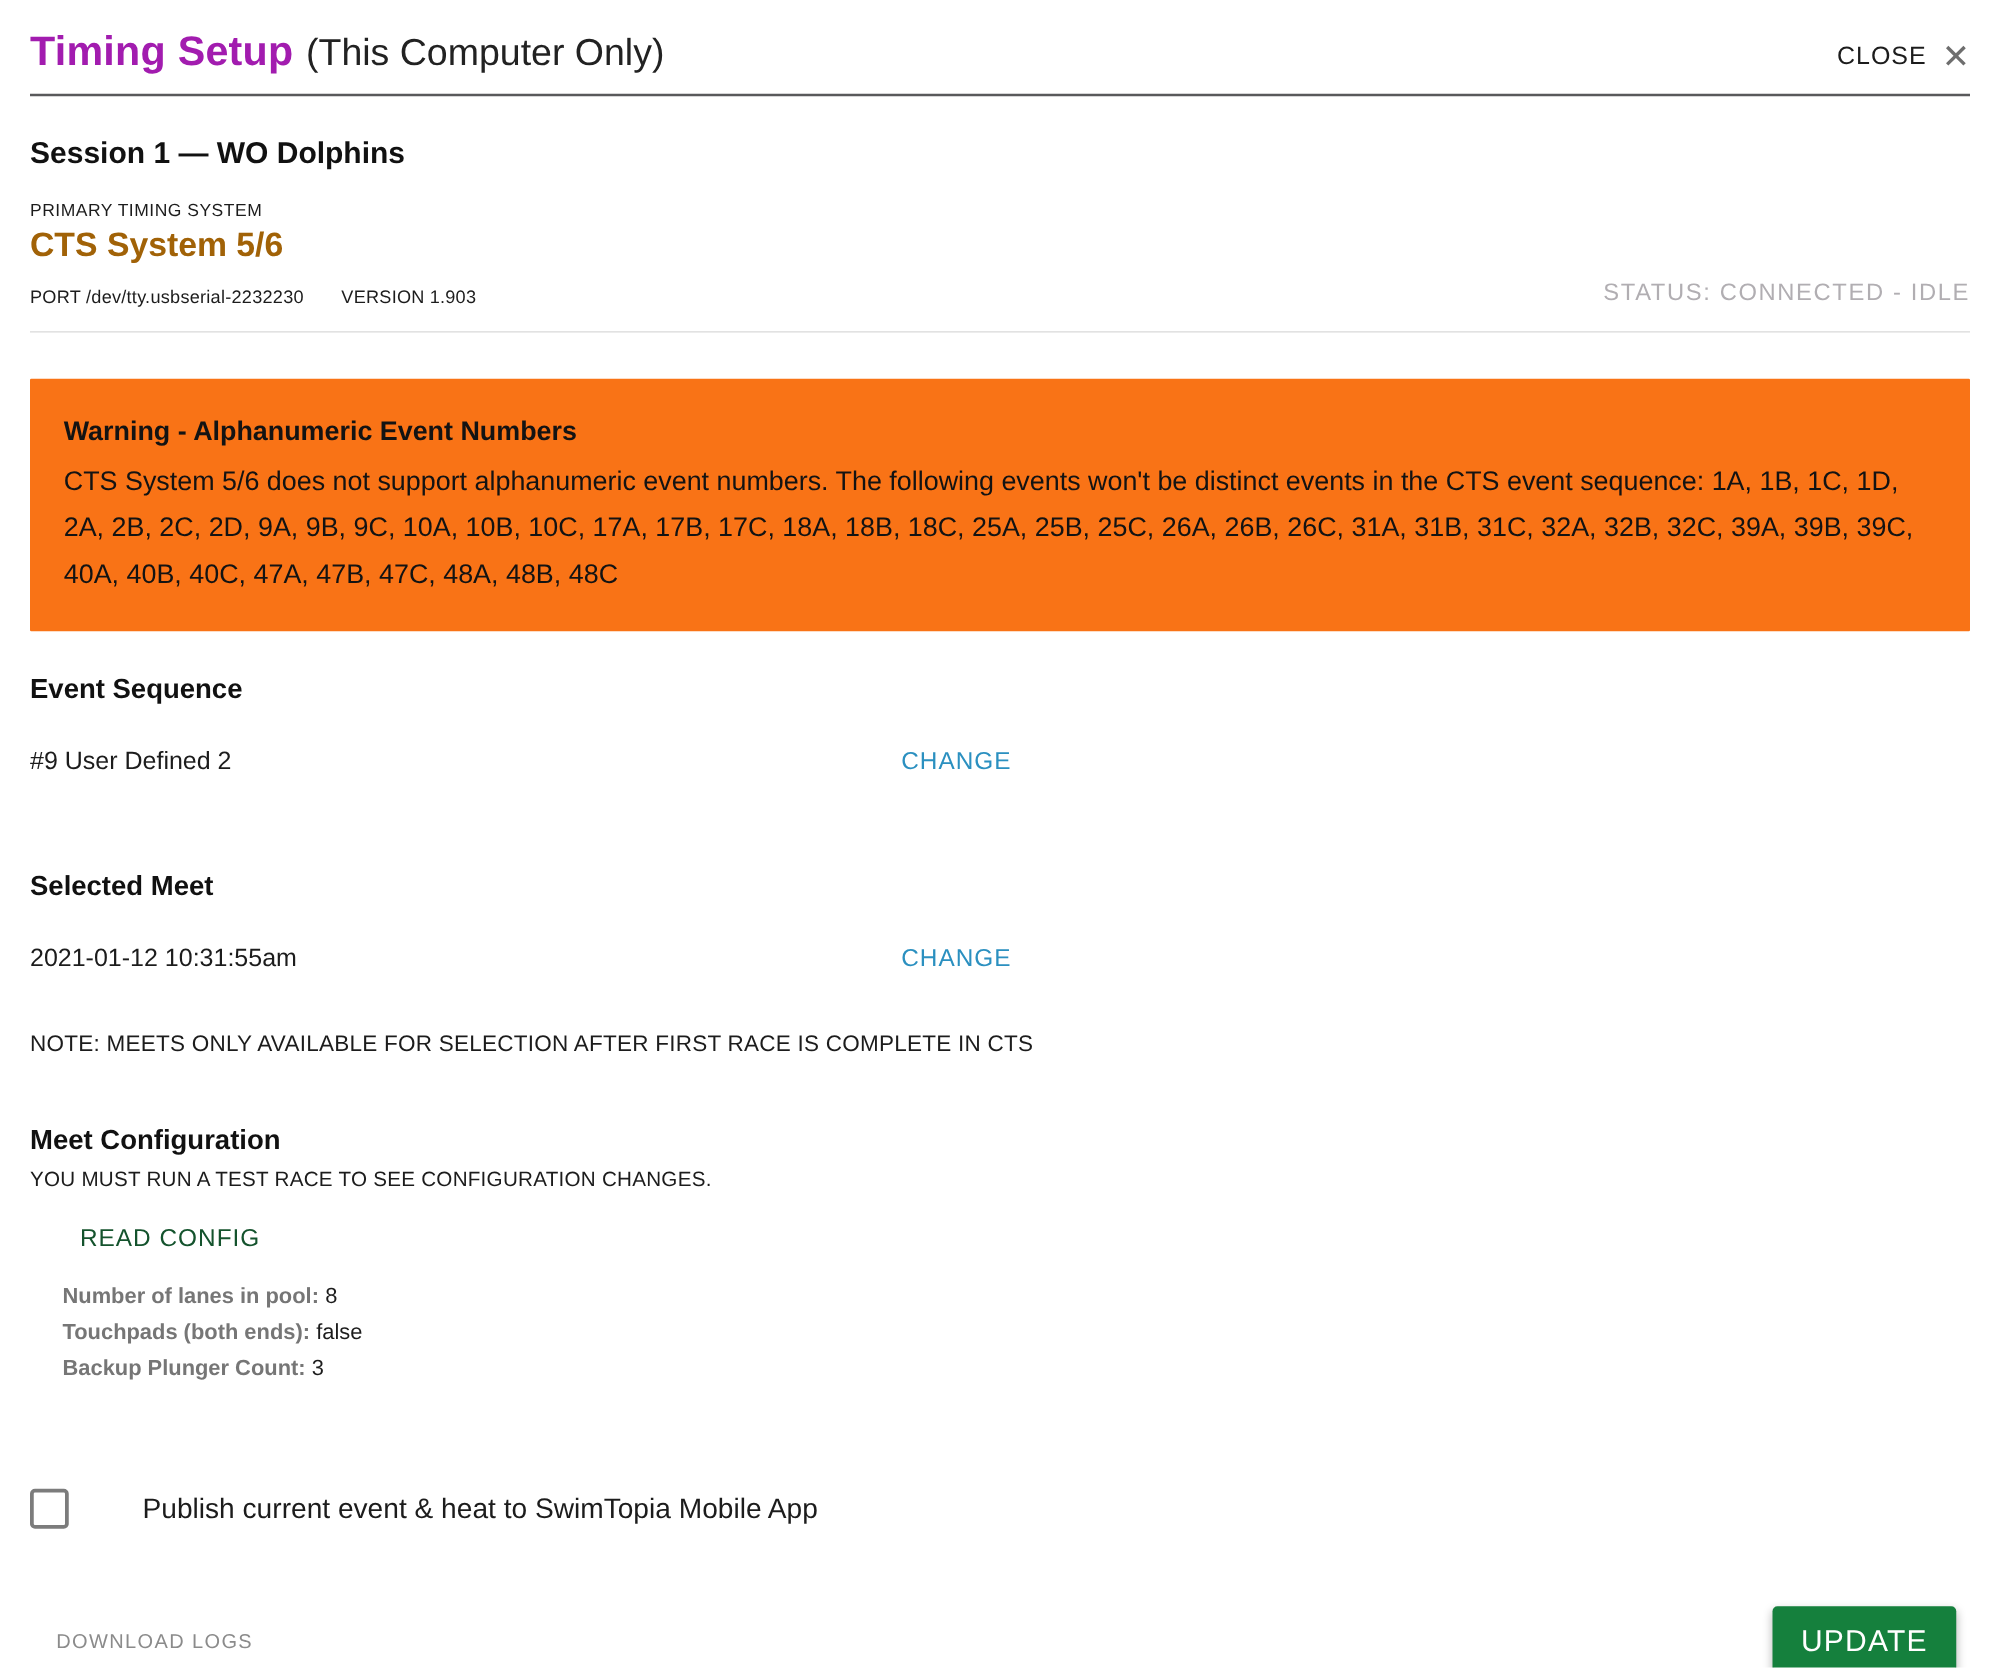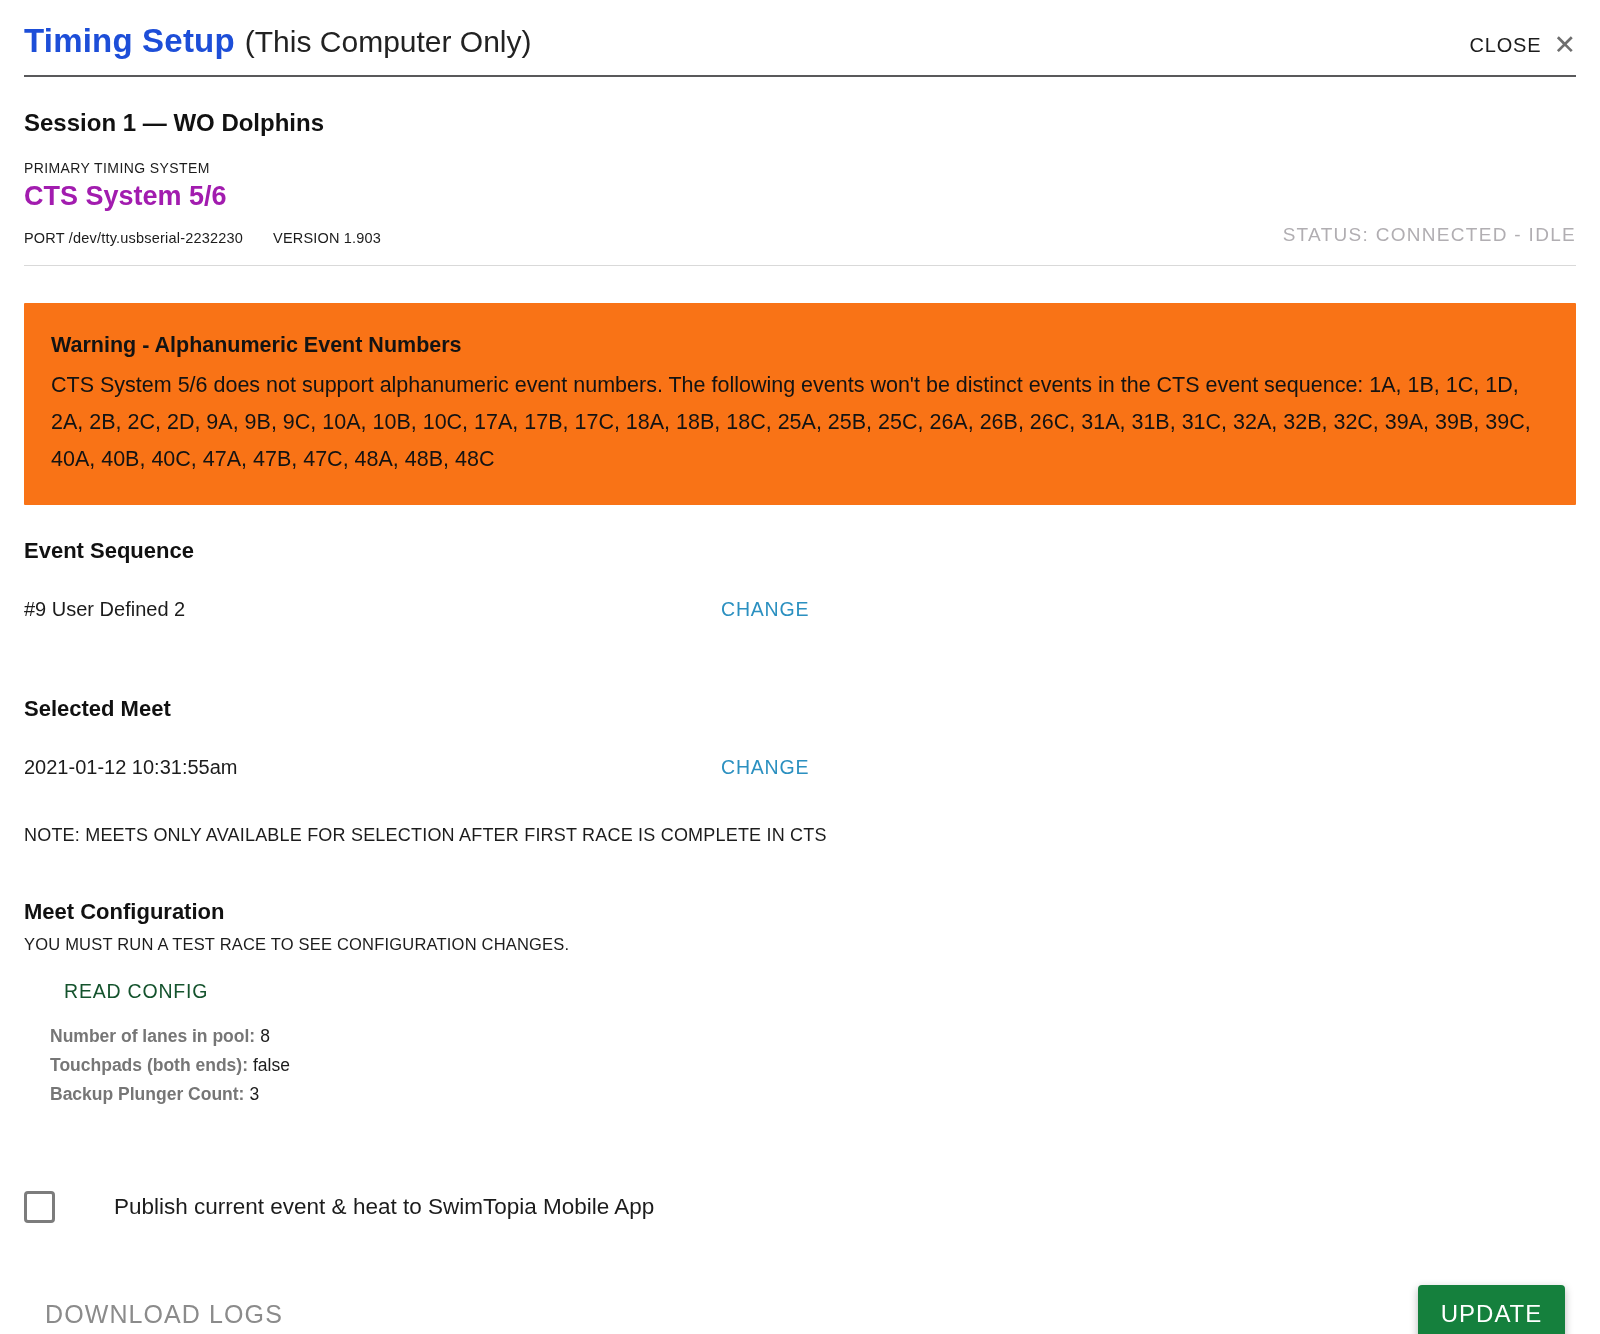--- a/index.html
+++ b/index.html
@@ -12,35 +12,35 @@
   }
   .page { padding: 0 24px; position: relative; height: 100%; }
 
   
   .header {
     display: flex; justify-content: space-between; align-items: flex-start;
     padding: 22px 0 15px 0;
     border-bottom: 2px solid #59595b;
   }
   .title-group { display: flex; align-items: baseline; gap: 10px; }
-  .page-title { font-size: 33px; font-weight: 600; color: #1d4ed8; letter-spacing: 0.2px; }
+  .page-title { font-size: 33px; font-weight: 600; color: #a21caf; letter-spacing: 0.2px; }
   .page-subtitle { font-size: 30px; font-weight: 400; color: #222; }
   .close-btn {
     display: flex; align-items: center; gap: 12px;
     background: none; border: none; cursor: pointer;
     margin-top: 10px;
     font-family: inherit;
   }
   .close-label { font-size: 20px; letter-spacing: 0.8px; color: #1c1c1c; font-weight: 500; }
   .close-x { font-size: 27px; color: #6e6e6e; line-height: 1; font-weight: 400; }
 
   
   .session-title { margin-top: 32px; font-size: 24px; font-weight: 700; color: #111; }
   .primary-label { margin-top: 23px; font-size: 14px; color: #1c1c1c; letter-spacing: 0.4px; }
-  .system-name { margin-top: 5px; font-size: 27px; font-weight: 700; color: #a21caf; }
+  .system-name { margin-top: 5px; font-size: 27px; font-weight: 700; color: #a16207; }
   .port-row {
     margin-top: 12px;
     display: flex; justify-content: space-between; align-items: flex-end;
   }
   .port-left { font-size: 14.5px; color: #1c1c1c; letter-spacing: 0.2px; }
   .port-left .lbl { margin-right: 4px; }
   .version-group { margin-left: 30px; }
   .status-text { font-size: 19px; color: #b1aeb2; letter-spacing: 1.3px; }
 
   .divider { margin-top: 19px; border-top: 1px solid #d9d9d9; }
@@ -91,21 +91,21 @@
   }
   .publish-label { margin-left: 15px; font-size: 22.5px; color: #1c1c1c; }
 
   
   .footer {
     margin-top: 62px;
     display: flex; justify-content: space-between; align-items: center;
   }
   .download-logs {
     margin-left: 21px;
-    font-size: 25px; color: #8b8b8b; letter-spacing: 1.1px;
+    font-size: 16px; color: #8b8b8b; letter-spacing: 1.1px;
     background: none; border: none; cursor: pointer; font-family: inherit;
   }
   .update-btn {
     margin-right: 11px;
     width: 147px; height: 58px;
     background: #15803d; color: #ffffff;
     border: none; border-radius: 4px;
     font-size: 24px; letter-spacing: 1px; font-family: inherit;
     cursor: pointer;
     box-shadow: 0 3px 8px rgba(0,0,0,0.28);

